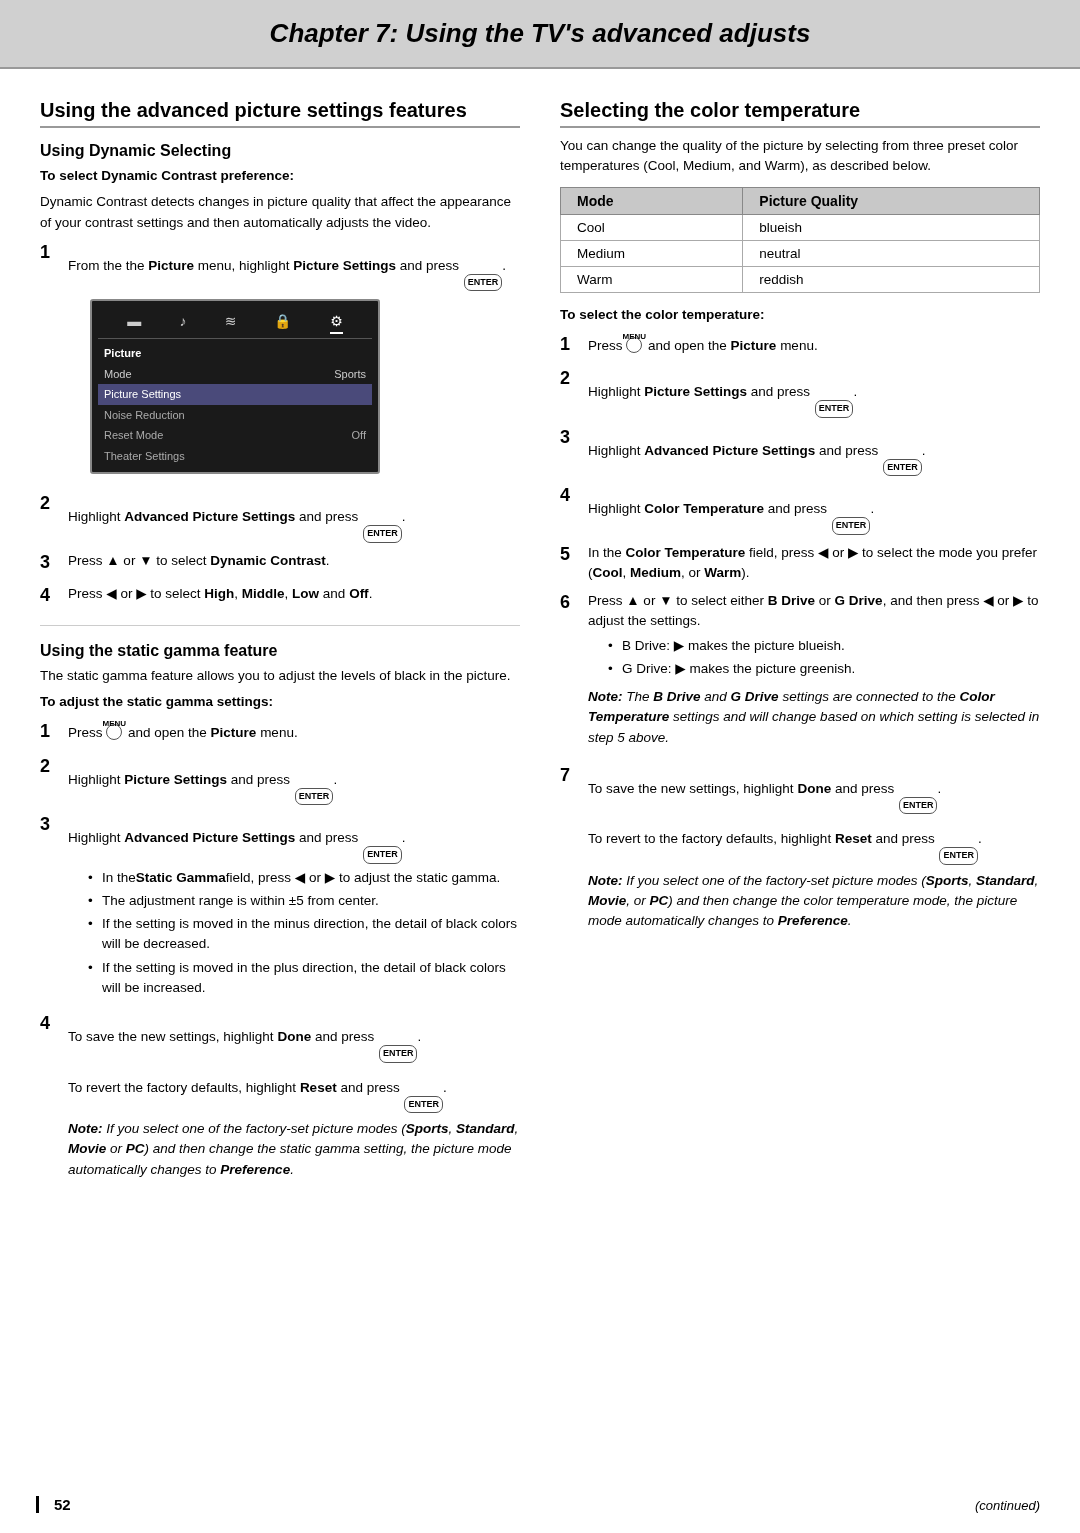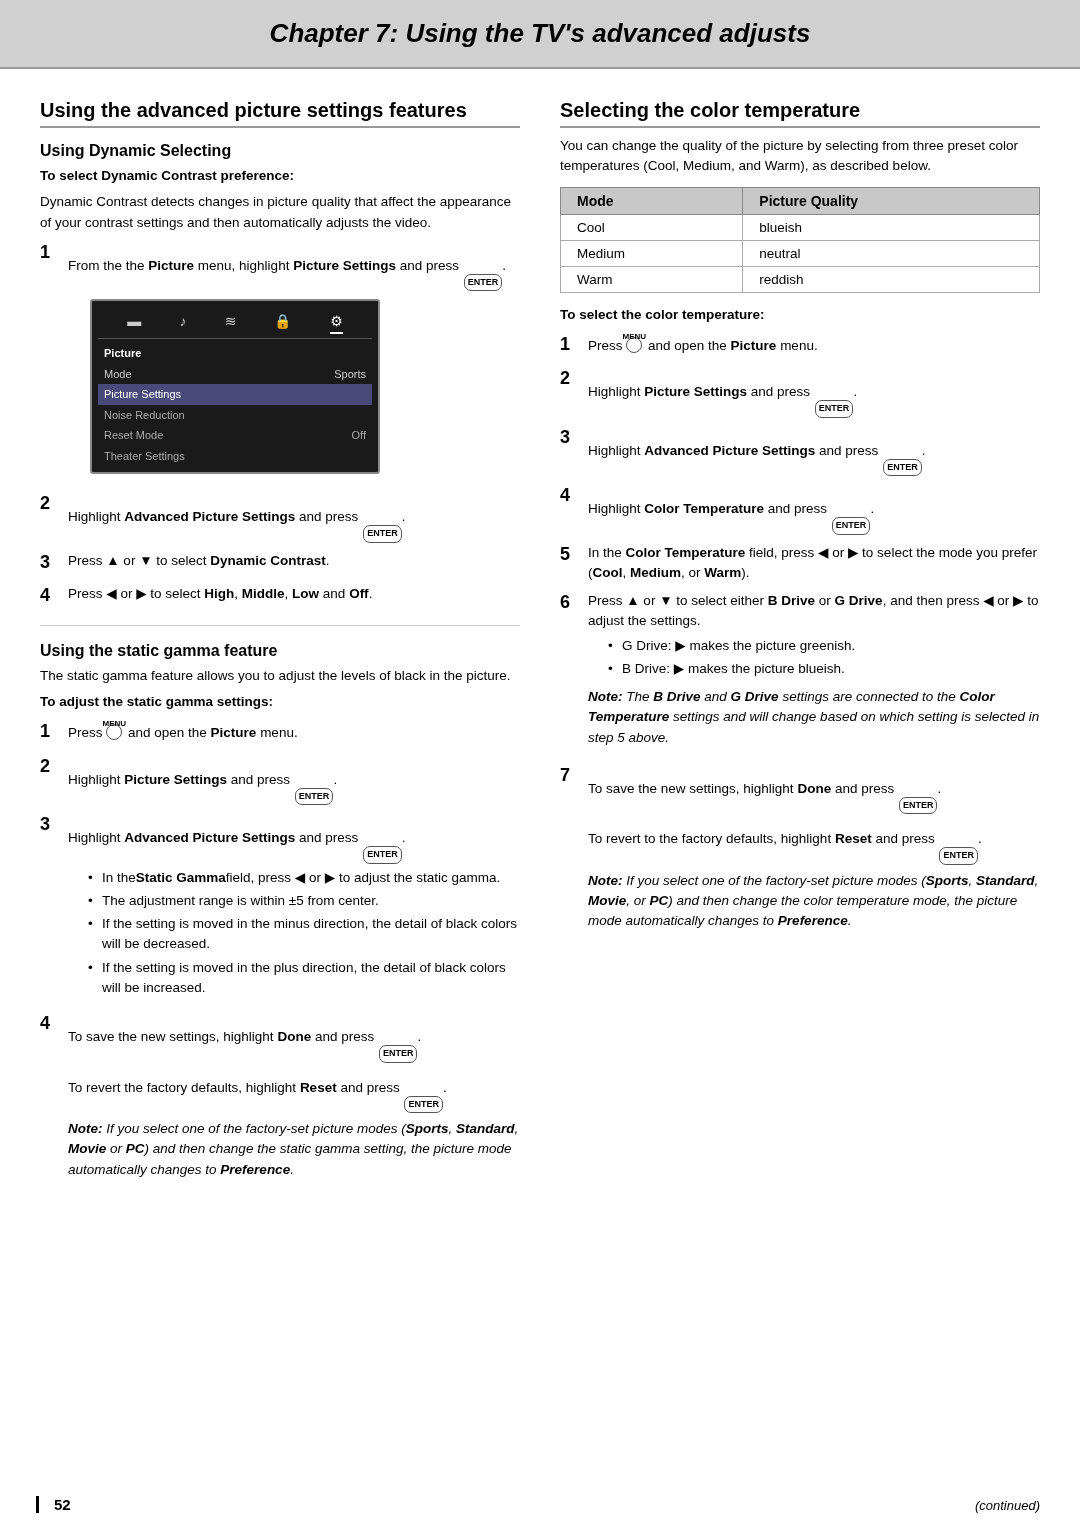--- a/index.html
+++ b/index.html
@@ -432,22 +432,22 @@
         <div class="step-content">
           In the <b>Color Temperature</b> field, press ◀ or ▶ to select the mode you prefer (<b>Cool</b>, <b>Medium</b>, or <b>Warm</b>).
         </div>
       </li>
 
       <li>
         <span class="step-num">6</span>
         <div class="step-content">
           Press ▲ or ▼ to select either <b>B Drive</b> or <b>G Drive</b>, and then press ◀ or ▶ to adjust the settings.
           <ul class="bullet-list">
+            <li>B Drive: ▶ makes the picture blueish.</li>
             <li>G Drive: ▶ makes the picture greenish.</li>
-            <li>B Drive: ▶ makes the picture blueish.</li>
           </ul>
           <p class="note-text">
             <span class="note-bold">Note:</span> <i>The <b>B Drive</b> and <b>G Drive</b> settings are connected to the <b>Color Temperature</b> settings and will change based on which setting is selected in step 5 above.</i>
           </p>
         </div>
       </li>
 
       <li>
         <span class="step-num">7</span>
         <div class="step-content">

